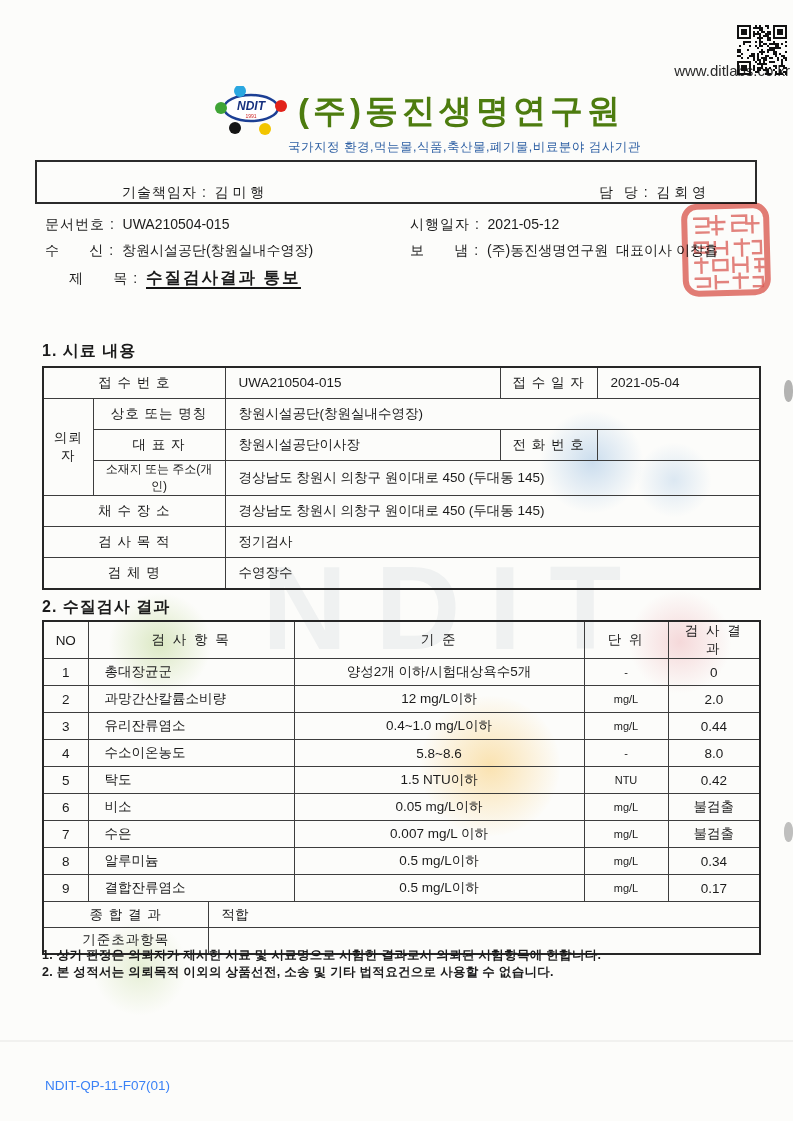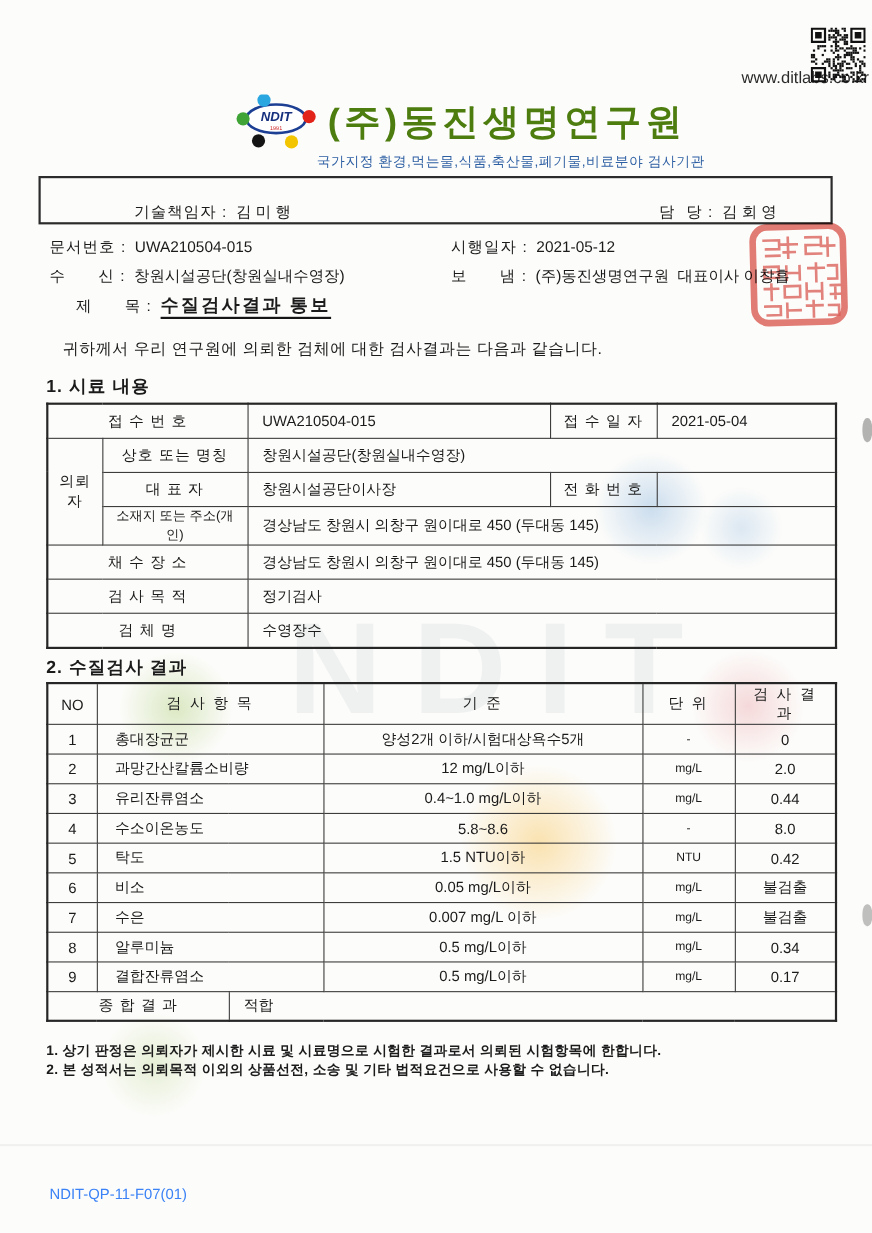--- a/index.html
+++ b/index.html
@@ -338,21 +338,20 @@
       <path d="M32 58 h14 v10 h-14 z"></path>
       <path d="M52 56 v14 M52 63 h14 M66 56 v14"></path>
       <path d="M74 58 h8 M74 66 h8 M78 58 v12"></path>
       <path d="M14 76 h14 v8 h-12"></path>
       <path d="M34 74 v12 M34 80 h12"></path>
       <path d="M52 76 h14 M58 72 v14"></path>
       <path d="M72 76 h9 v9 h-9"></path>
     </g>
   </svg>
 
-  <div class="intro">귀하께서 우리 연구원에 의뢰한 검체에 대한 검사결과는 다음과 같습니다.</div>
 
   <div class="sec-title sec1">1. 시료 내용</div>
   <table class="doc t1">
     <colgroup>
         <col style="width:50px">
         <col style="width:132px">
         <col style="width:275px">
         <col style="width:97px">
         <col style="width:163px">
       </colgroup>
@@ -475,20 +474,24 @@
           <td class="std">0.5 mg/L이하</td>
           <td class="unit">mg/L</td>
           <td class="res">0.17</td>
         </tr>
       </tbody>
     <tbody>
       <tr style="height:26px">
         <td colspan="2" class="c-label">종 합 결 과</td>
         <td colspan="4" class="c-val">적합</td>
       </tr>
+      <tr style="height:26px">
+        <td colspan="2" class="c-label">기준초과항목</td>
+        <td colspan="4" class="c-val"></td>
+      </tr>
     </tbody>
   </table>
 
   <div class="notes">
     <div>1. 상기 판정은 의뢰자가 제시한 시료 및 시료명으로 시험한 결과로서 의뢰된 시험항목에 한합니다.</div>
     <div>2. 본 성적서는 의뢰목적 이외의 상품선전, 소송 및 기타 법적요건으로 사용할 수 없습니다.</div>
   </div>
 
   <div class="form-code">NDIT-QP-11-F07(01)</div>
 </div>

